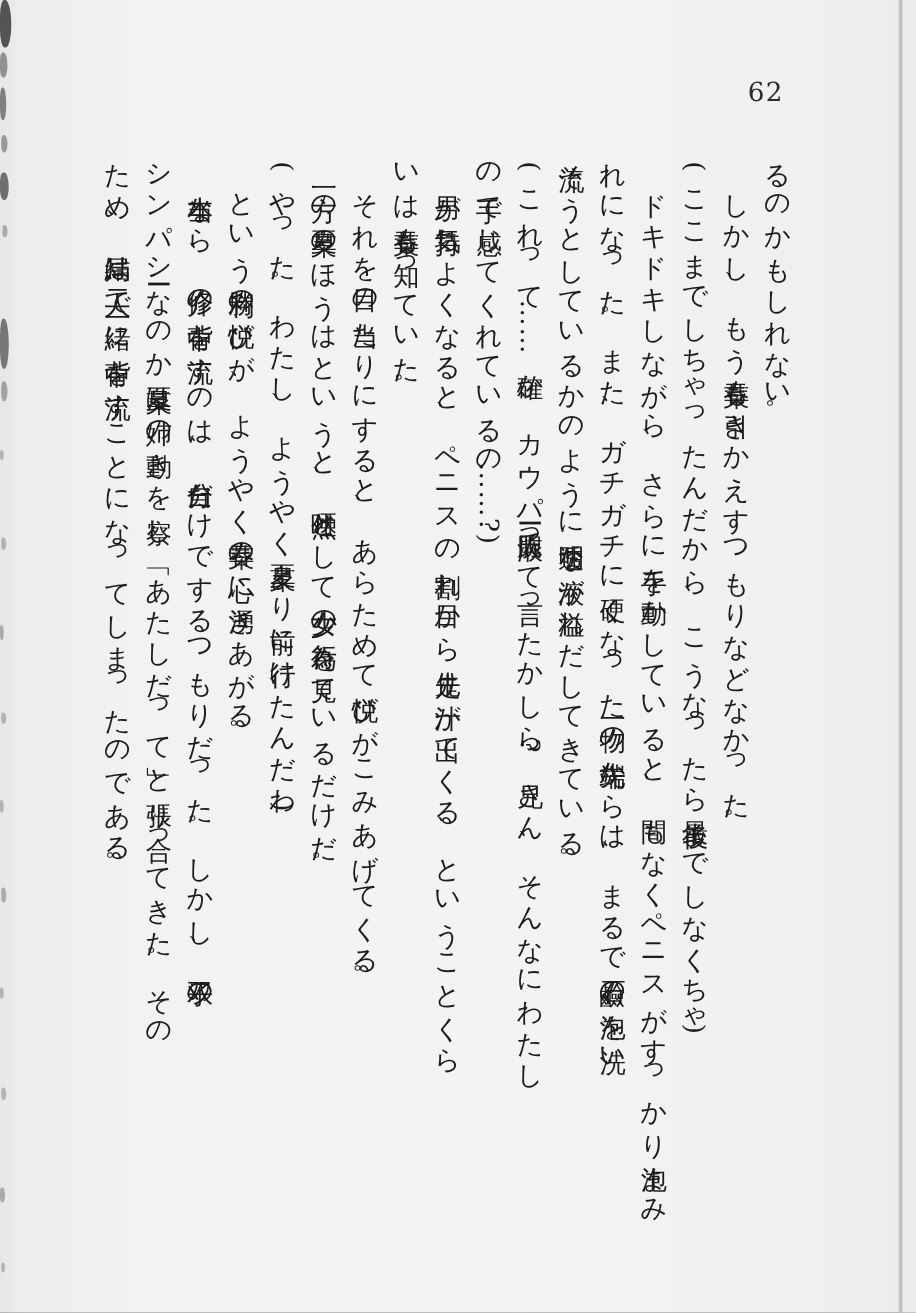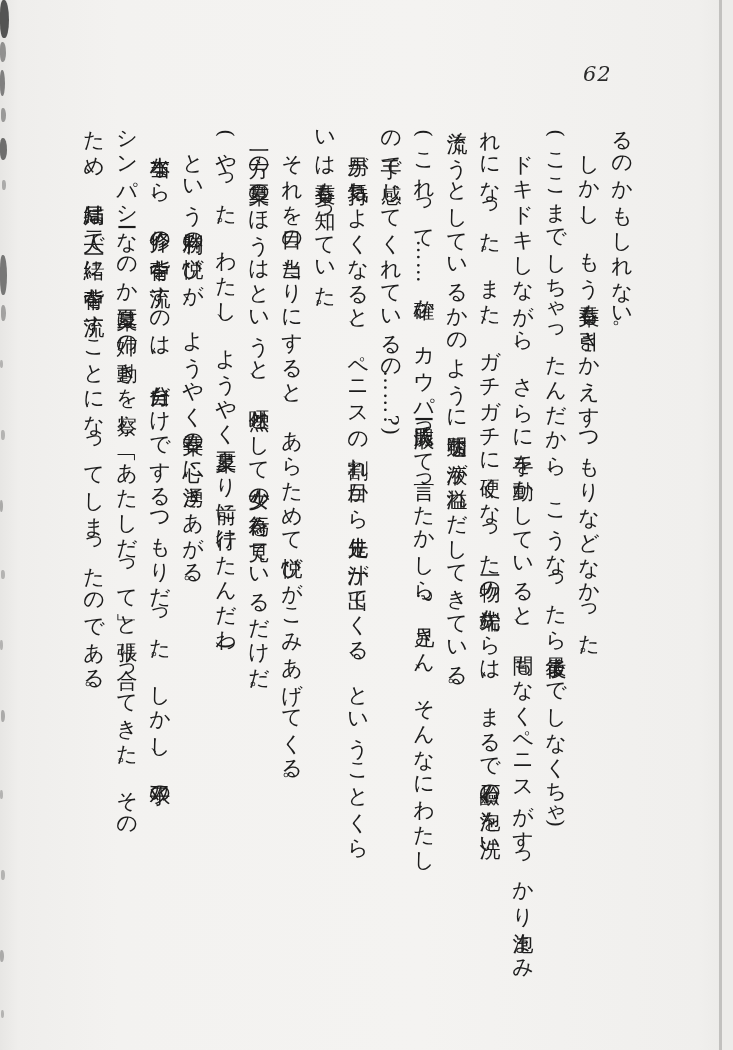--- a/index.html
+++ b/index.html
@@ -34,25 +34,24 @@
   .speck {
     position: absolute;
     background: #3a3a3a;
     border-radius: 40% 60% 55% 45%;
   }
   .page-number {
     position: absolute;
     top: 62px;
     left: 583px;
     width: 44px;
-    text-align: left;
+    text-align: right;
     font-size: 21px;
     color: #2b2b2b;
     letter-spacing: 1px;
-    font-style: italic;
   }
   .text-block {
     position: absolute;
     top: 116px;
     right: 95px;
     height: 900px;
     writing-mode: vertical-rl;
     text-orientation: mixed;
     color: #1c1c1c;
     font-size: 21px;

